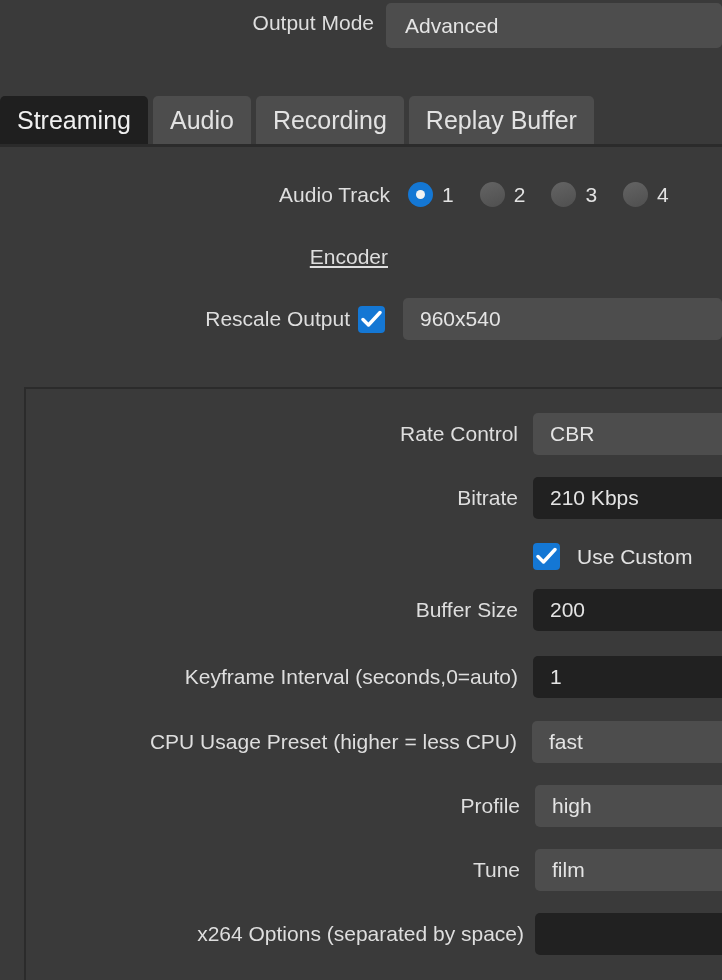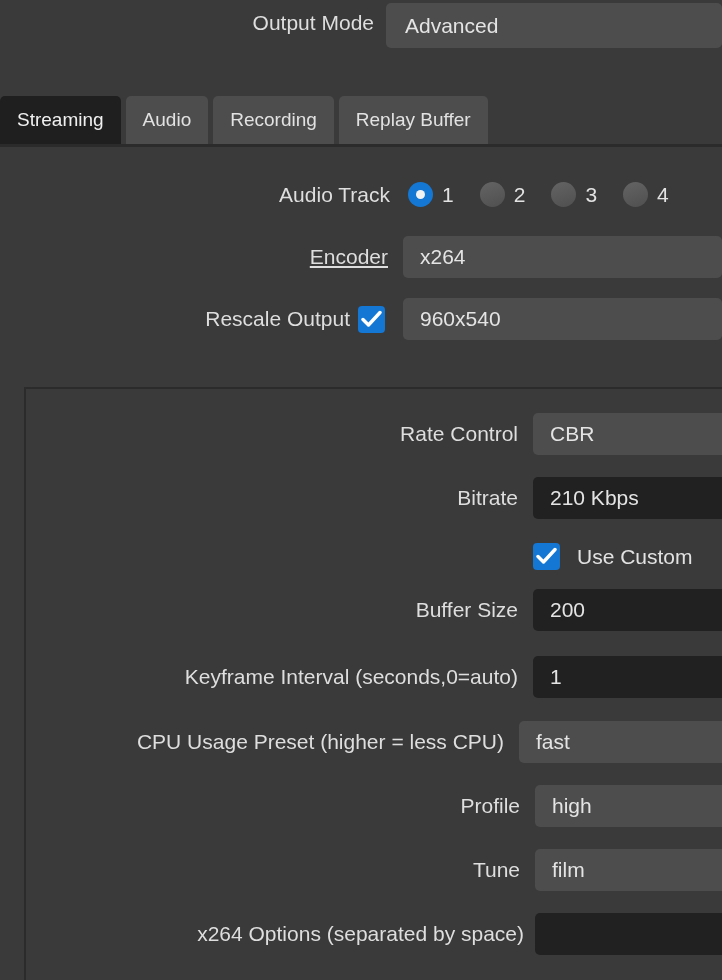--- a/index.html
+++ b/index.html
@@ -55,21 +55,21 @@
     align-items: flex-start;
   }
   .tab {
     height: 48px;
     background: #4d4d4d;
     border-radius: 5px 5px 0 0;
     display: flex;
     align-items: center;
     justify-content: center;
     padding: 0 17px;
-    font-size: 19px;
+    font-size: 25px;
     color: #e2e2e2;
     margin-right: 5px;
   }
   .tab.selected {
     background: #1f1f1f;
     color: #f0f0f0;
   }
   .tab-underline {
     position: absolute;
     left: 0; top: 144px;
@@ -217,23 +217,20 @@
     </div>
     <div class="radio-item">
       <span class="radio"></span>
       <span class="radio-label">4</span>
     </div>
   </div>
 </div>
 
 <div class="row" style="left:0; top:236px; width:722px;">
   <div class="row-label" style="left:0; width:388px;text-decoration:underline;">Encoder</div>
-  <div class="field combo" style="left:403px; width:319px;">
-    <span>x264</span>
-  </div>
 </div>
 
 <div class="row" style="left:0; top:298px; width:722px;">
   <div class="row-label" style="left:0; width:350px;">Rescale Output</div>
   <div class="inline-check" style="left:358px; top:8px;">
     <span class="checkbox">
       <svg width="21" height="19" viewBox="0 0 21 19">
         <path d="M2 9.5 L7.5 15 L19 2.5" stroke="#ffffff" stroke-width="3.4" fill="none" stroke-linecap="round" stroke-linejoin="round"></path>
       </svg>
     </span>
@@ -275,21 +272,21 @@
   </div>
 </div>
 
 <div class="row" style="left:24px; top:656px; width:698px;">
   <div class="row-label" style="left:0; width:494px;">Keyframe Interval (seconds,0=auto)</div>
   <div class="field spin" style="left:509px; width:213px;">
     <span>1</span>
   </div>
 </div>
 
-<div class="row" style="left:8px; top:721px; width:589px;">
+<div class="row" style="left:21px; top:721px; width:589px;">
   <div class="row-label" style="left:0; width:496px;">CPU Usage Preset (higher = less CPU)</div>
   <div class="field combo" style="left:511px; width:211px;">
     <span>fast</span>
   </div>
 </div>
 
 <div class="row" style="left:24px; top:785px; width:698px;">
   <div class="row-label" style="left:0; width:496px;">Profile</div>
   <div class="field combo" style="left:511px; width:211px;">
     <span>high</span>

